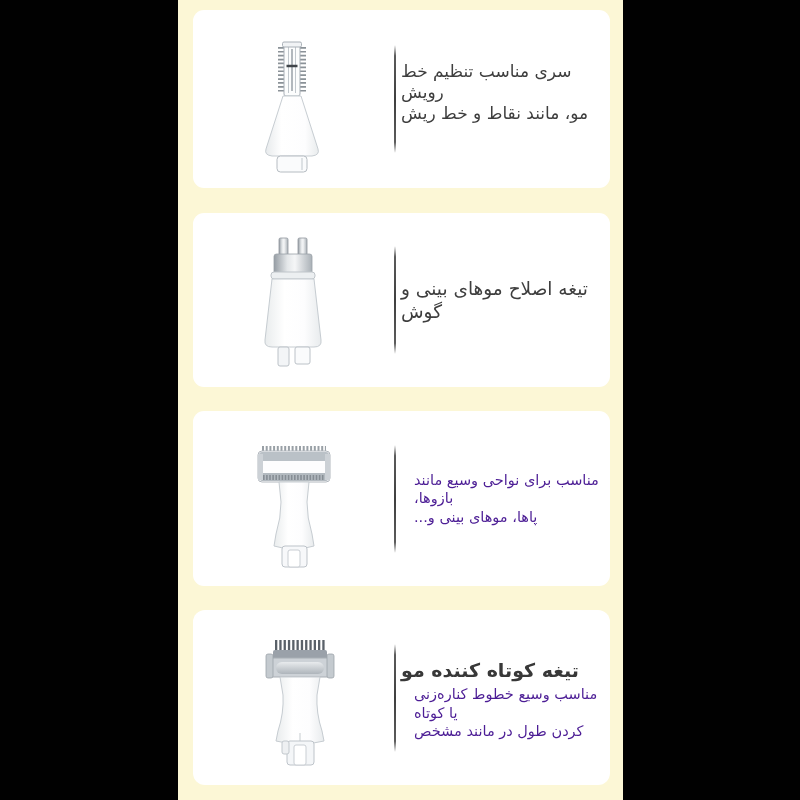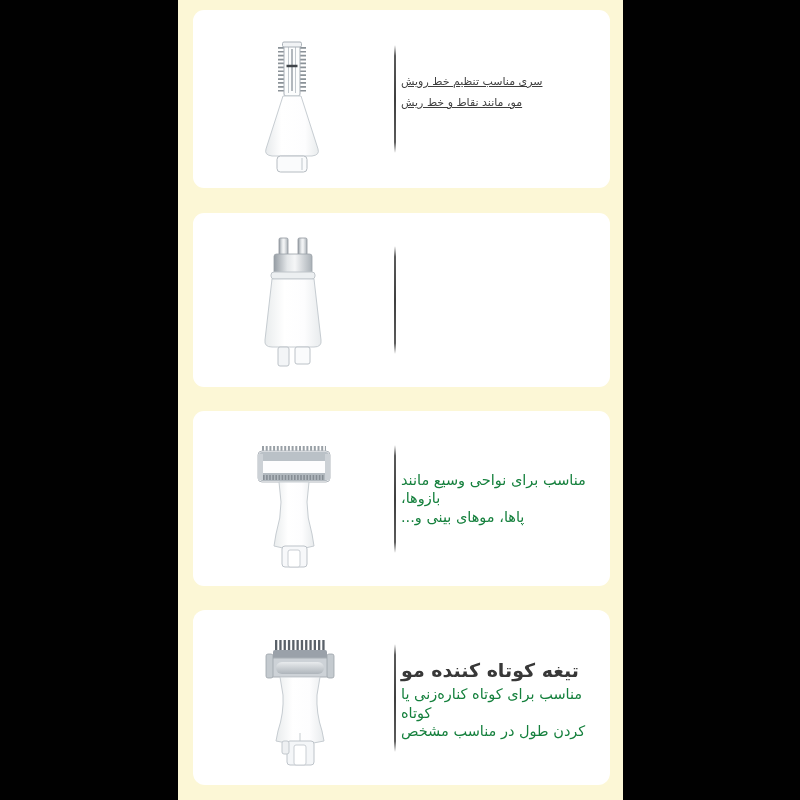--- a/index.html
+++ b/index.html
@@ -26,24 +26,24 @@
       rgba(63,63,63,0) 0%, rgba(63,63,63,.85) 10%,
       #3f3f3f 50%, rgba(63,63,63,.85) 90%, rgba(63,63,63,0) 100%);
   }
   .textblock{
     position:absolute;left:208px;right:8px;top:0;bottom:0;
     display:flex;flex-direction:column;justify-content:center;
     direction:rtl;text-align:left;color:#3e3e3e;
   }
   .panel1 .textblock{padding-bottom:14px;}
   .panel4 .textblock{padding-top:4px;}
-  .line-lg{font-size:11px;line-height:21px;text-decoration:underline;}
+  .line-lg{font-size:17px;line-height:21px;}
   .line-xl{font-size:18.5px;line-height:23px;}
   .card-title{font-size:19px;line-height:24px;font-weight:bold;color:#383838;margin-bottom:3px;}
-  .body-line{font-size:14.5px;line-height:18.5px;color:#15803d;}
+  .body-line{font-size:14.5px;line-height:18.5px;color:#4c1d95;margin-left:13px;}
   .product{position:absolute;}
   .product.p1{left:59px;top:31px;}
   .product.p2{left:65px;top:23px;}
   .product.p3{left:58px;top:33px;}
   .product.p4{left:71px;top:27px;}
 </style>
 </head>
 <body>
 
 <div class="letterbox left"></div>
@@ -102,20 +102,23 @@
         <rect x="21" y="2" width="9" height="18" rx="1.5" fill="url(#g2m)" stroke="#8f969d" stroke-width="0.8"></rect>
         <rect x="40" y="2" width="9" height="18" rx="1.5" fill="url(#g2m)" stroke="#8f969d" stroke-width="0.8"></rect>
         <rect x="16" y="18" width="38" height="20" rx="2.5" fill="url(#g2m)" stroke="#9aa1a7" stroke-width="0.8"></rect>
         <rect x="13" y="36" width="44" height="7" rx="3" fill="#eceff1" stroke="#bfc5ca" stroke-width="1"></rect>
         <path d="M14,43 L56,43 L63,104 Q64,111 56,111 L14,111 Q6,111 7,104 Z" fill="url(#g2c)" stroke="#c6ccd1" stroke-width="1"></path>
         <rect x="20" y="111" width="11" height="19" rx="2" fill="#f3f5f7" stroke="#bcc2c8" stroke-width="1"></rect>
         <rect x="37" y="111" width="15" height="17" rx="2" fill="#fafbfc" stroke="#bcc2c8" stroke-width="1"></rect>
       </svg>
     </div>
     <div class="divider"></div>
+    <div class="textblock">
+      <div class="line-xl">تیغه اصلاح موهای بینی و گوش</div>
+    </div>
   </div>
 
   <div class="panel panel3">
     <div class="product p3">
       <svg width="86" height="128" viewBox="0 0 86 128" xmlns="http://www.w3.org/2000/svg">
         <defs>
           <linearGradient id="g3" x1="0" y1="0" x2="1" y2="0">
             <stop offset="0" stop-color="#e9eced"></stop>
               <stop offset="0.35" stop-color="#ffffff"></stop>
             <stop offset="0.7" stop-color="#fdfdfe"></stop>
@@ -165,18 +168,18 @@
         <path d="M16,40 L56,40 L53,58 Q52,76 58,94 L60,104 Q36,110 12,104 L14,94 Q20,76 19,58 Z" fill="url(#g4b)" stroke="#c6ccd1" stroke-width="1"></path>
         <line x1="36" y1="96" x2="36" y2="104" stroke="#d8dcdf" stroke-width="1.5"></line>
         <rect x="23" y="104" width="27" height="24" rx="3" fill="#f4f6f8" stroke="#bec4ca" stroke-width="1"></rect>
         <rect x="30" y="108" width="12" height="20" rx="2" fill="#ffffff" stroke="#c9ced3" stroke-width="1"></rect>
         <rect x="18" y="104" width="7" height="13" rx="2" fill="#eef0f2" stroke="#c2c8cd" stroke-width="1"></rect>
       </svg>
     </div>
     <div class="divider"></div>
     <div class="textblock">
       <div class="card-title">تیغه کوتاه کننده مو</div>
-      <div class="body-line">مناسب برای کوتاه کناره‌زنی یا کوتاه</div>
-      <div class="body-line">کردن طول در مناسب مشخص</div>
+      <div class="body-line">مناسب وسیع خطوط کناره‌زنی یا کوتاه</div>
+      <div class="body-line">کردن طول در مانند مشخص</div>
     </div>
   </div>
 
 </div>
 
 </body></html>

